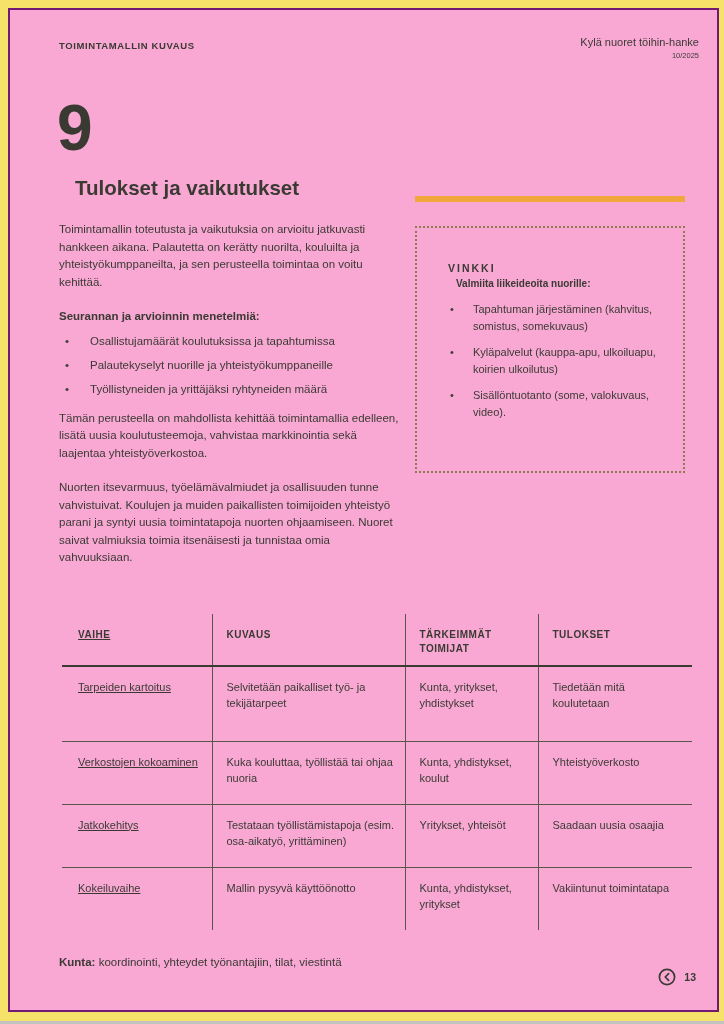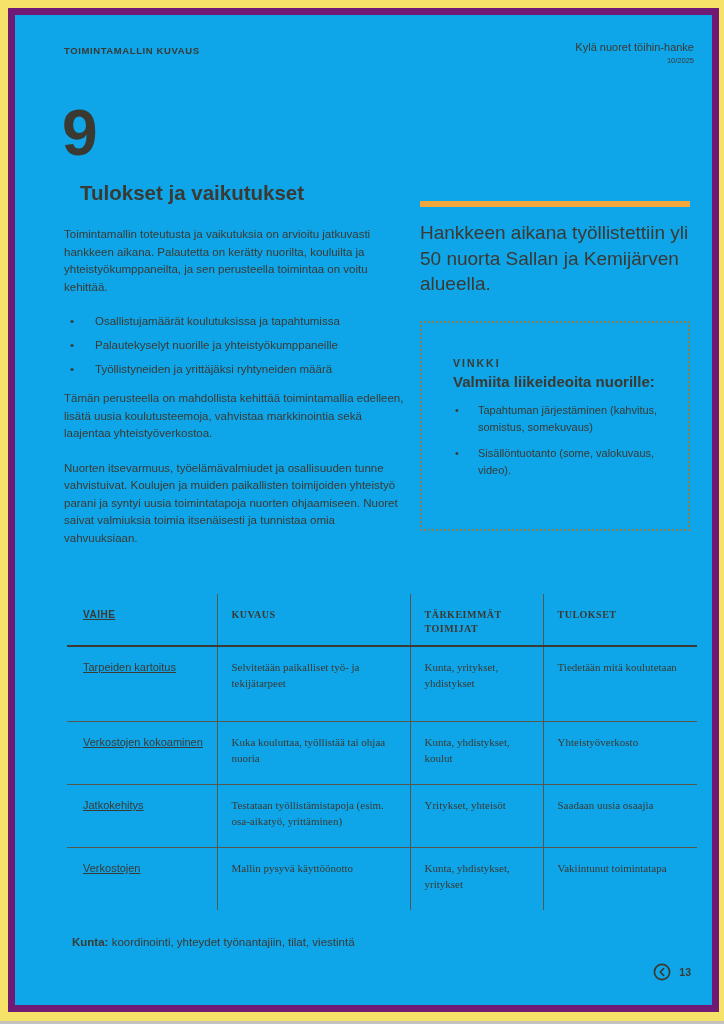--- a/index.html
+++ b/index.html
@@ -5,21 +5,21 @@
   html,body{margin:0;padding:0;}
   body{
     width:724px;height:1024px;overflow:hidden;position:relative;
     background:#f6e268;
     font-family:"Liberation Sans","DejaVu Sans",sans-serif;
     color:#3a3a33;
   }
   .bottom-edge{position:absolute;left:0;bottom:0;width:724px;height:3px;background:#c2c2c0;}
   .sheet{
     position:absolute;left:8px;top:8px;right:5px;bottom:12px;
-    background:#0ea5e9;border:7px solid #701a75;box-sizing:border-box;
+    background:#f9a8d4;border:2px solid #701a75;box-sizing:border-box;
   }
   
   .hdr{display:flex;justify-content:space-between;align-items:flex-start;padding:26px 18px 0 49px;}
   .hdr-left{font-size:9.5px;font-weight:bold;letter-spacing:.6px;padding-top:4px;}
   .hdr-right{text-align:right;}
   .hdr-title{font-size:11px;margin-left:12px;}
   .hdr-date{font-size:7.5px;margin-top:3px;}
   
   .chapter-num{margin:36px 0 0 47px;font-size:64px;font-weight:bold;line-height:1;letter-spacing:-1px;}
   
@@ -30,37 +30,37 @@
   .col-left p{font-size:11.5px;line-height:17.5px;margin:0 0 17px 0;}
   .col-left p.subhead{font-weight:bold;margin-bottom:7px;}
   ul.bullets{list-style:none;margin:0 0 12px 0;padding:0;}
   ul.bullets li{position:relative;padding-left:31px;font-size:11.5px;line-height:17px;margin-bottom:7px;}
   ul.bullets li::before{content:"•";position:absolute;left:6px;top:0;}
   
   .accent-bar{height:6px;width:100%;background:#f2a73d;}
   .headline{margin-top:13px;font-size:19px;line-height:25.5px;}
   .tipbox{margin-top:24px;border:2px dotted #8c7c4e;padding:34px 16px 38px 31px;box-sizing:border-box;}
   .tip-label{font-size:10.5px;font-weight:bold;letter-spacing:2px;}
-  .tip-heading{font-size:15px;font-weight:bold;margin:4px 0 12px 0;}
+  .tip-heading{font-size:10px;font-weight:bold;margin:4px 0 12px 8px;}
   .tipbox ul.bullets li{padding-left:25px;font-size:11px;margin-bottom:9px;}
   .tipbox ul.bullets li::before{left:2px;}
   
   table{border-collapse:collapse;table-layout:fixed;margin:30px 0 0 52px;width:630px;font-size:11px;}
   col.c1{width:150px;} col.c2{width:193px;} col.c3{width:133px;} col.c4{width:154px;}
   th{font-size:10px;letter-spacing:.5px;text-align:left;vertical-align:top;
      padding:14px 8px 9px 14px;border-bottom:2px solid #3b3b34;line-height:14px;}
   td{vertical-align:top;padding:12px 8px 18px 14px;border-bottom:1px solid #56564b;line-height:16px;}
   th.first,td.first{padding-left:16px;padding-right:4px;text-decoration:underline;}
-  th+th,td+td{border-left:1px solid #56564b;font-family:Liberation Serif, serif;}
+  th+th,td+td{border-left:1px solid #56564b;}
   tr.tall td{padding-bottom:30px;}
   tr:last-child td{border-bottom:none;}
   
   .roles{margin:24px 0 0 49px;font-size:11.5px;}
   .roles-heading{font-weight:bold;margin-bottom:17px;}
-  .role-line{margin:8px;line-height:16.5px;}
+  .role-line{margin:0;line-height:16.5px;}
   
   .pagefoot{position:absolute;right:21px;bottom:24px;display:flex;align-items:center;}
   .nav-btn{width:18px;height:18px;display:block;cursor:pointer;}
   .page-num{font-size:10.5px;font-weight:bold;margin-left:8px;}
 </style>
 </head>
 <body>
 
 <div class="sheet">
 
@@ -72,37 +72,38 @@
     </div>
   </div>
 
   <div class="chapter-num">9</div>
 
   <div class="columns">
 
     <div class="col-left">
       <h1>Tulokset ja vaikutukset</h1>
       <p>Toimintamallin toteutusta ja vaikutuksia on arvioitu jatkuvasti hankkeen aikana. Palautetta on kerätty nuorilta, kouluilta ja yhteistyökumppaneilta, ja sen perusteella toimintaa on voitu kehittää.</p>
+      <p class="subhead">Seurannan ja arvioinnin menetelmiä:</p>
       <ul class="bullets">
         <li>Osallistujamäärät koulutuksissa ja tapahtumissa</li>
         <li>Palautekyselyt nuorille ja yhteistyökumppaneille</li>
         <li>Työllistyneiden ja yrittäjäksi ryhtyneiden määrä</li>
       </ul>
       <p>Tämän perusteella on mahdollista kehittää toimintamallia edelleen, lisätä uusia koulutusteemoja, vahvistaa markkinointia sekä laajentaa yhteistyöverkostoa.</p>
       <p>Nuorten itsevarmuus, työelämävalmiudet ja osallisuuden tunne vahvistuivat. Koulujen ja muiden paikallisten toimijoiden yhteistyö parani ja syntyi uusia toimintatapoja nuorten ohjaamiseen. Nuoret saivat valmiuksia toimia itsenäisesti ja tunnistaa omia vahvuuksiaan.</p>
     </div>
 
     <div class="col-right">
       <div class="accent-bar"></div>
-      <div class="headline">Hankkeen aikana työllistettiin yli 50 nuorta Sallan ja Kemijärven alueella.</div>
       <div class="tipbox">
         <div class="tip-label">VINKKI</div>
         <div class="tip-heading">Valmiita liikeideoita nuorille:</div>
         <ul class="bullets">
           <li>Tapahtuman järjestäminen (kahvitus, somistus, somekuvaus)</li>
+          <li>Kyläpalvelut (kauppa-apu, ulkoiluapu, koirien ulkoilutus)</li>
           <li>Sisällöntuotanto (some, valokuvaus, video).</li>
         </ul>
       </div>
     </div>
 
   </div>
 
   <table>
     <colgroup>
         <col class="c1">
@@ -131,21 +132,21 @@
         <td>Kunta, yhdistykset, koulut</td>
         <td>Yhteistyöverkosto</td>
       </tr>
       <tr>
         <td class="first">Jatkokehitys</td>
         <td>Testataan työllistämistapoja (esim. osa-aikatyö, yrittäminen)</td>
         <td>Yritykset, yhteisöt</td>
         <td>Saadaan uusia osaajia</td>
       </tr>
       <tr>
-        <td class="first">Verkostojen</td>
+        <td class="first">Kokeiluvaihe</td>
         <td>Mallin pysyvä käyttöönotto</td>
         <td>Kunta, yhdistykset, yritykset</td>
         <td>Vakiintunut toimintatapa</td>
       </tr>
     </tbody>
   </table>
 
   <div class="roles">
     <p class="role-line"><strong>Kunta:</strong> <span>koordinointi, yhteydet työnantajiin, tilat, viestintä</span></p>
     <p class="role-line"> </p>

